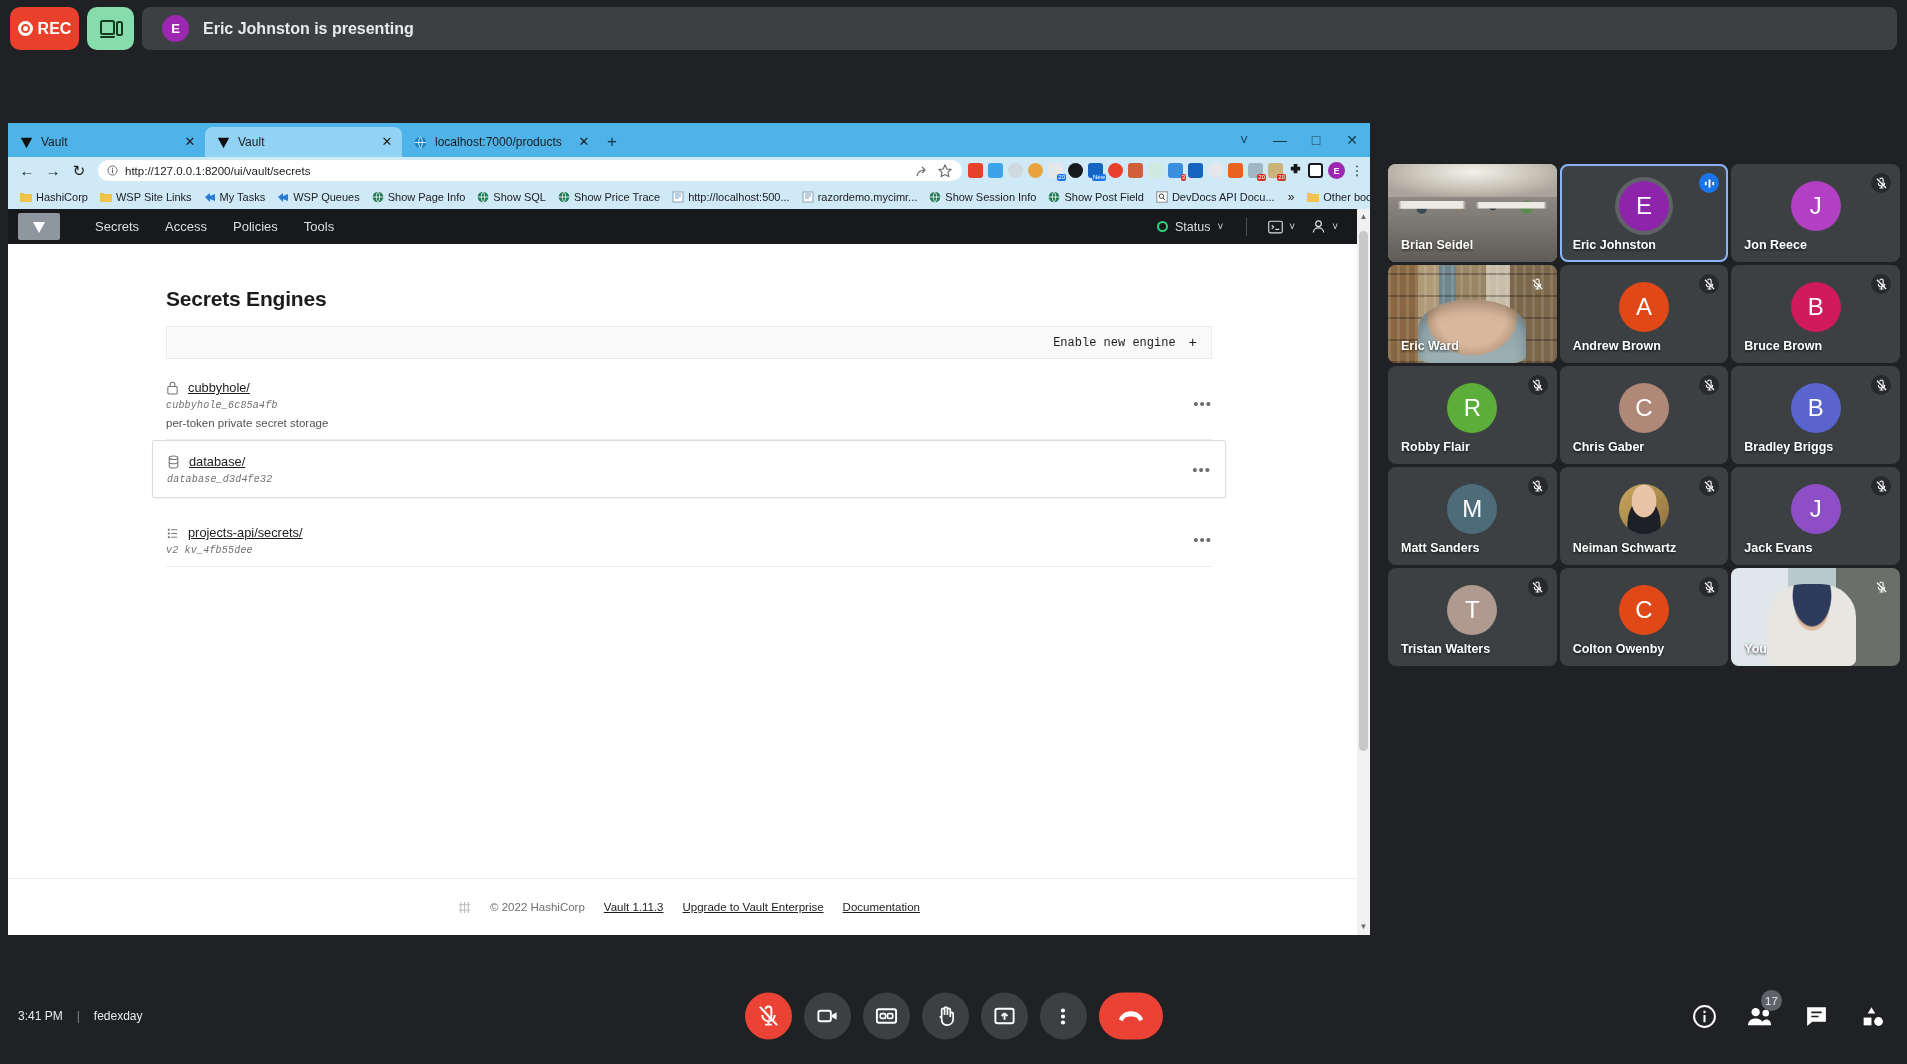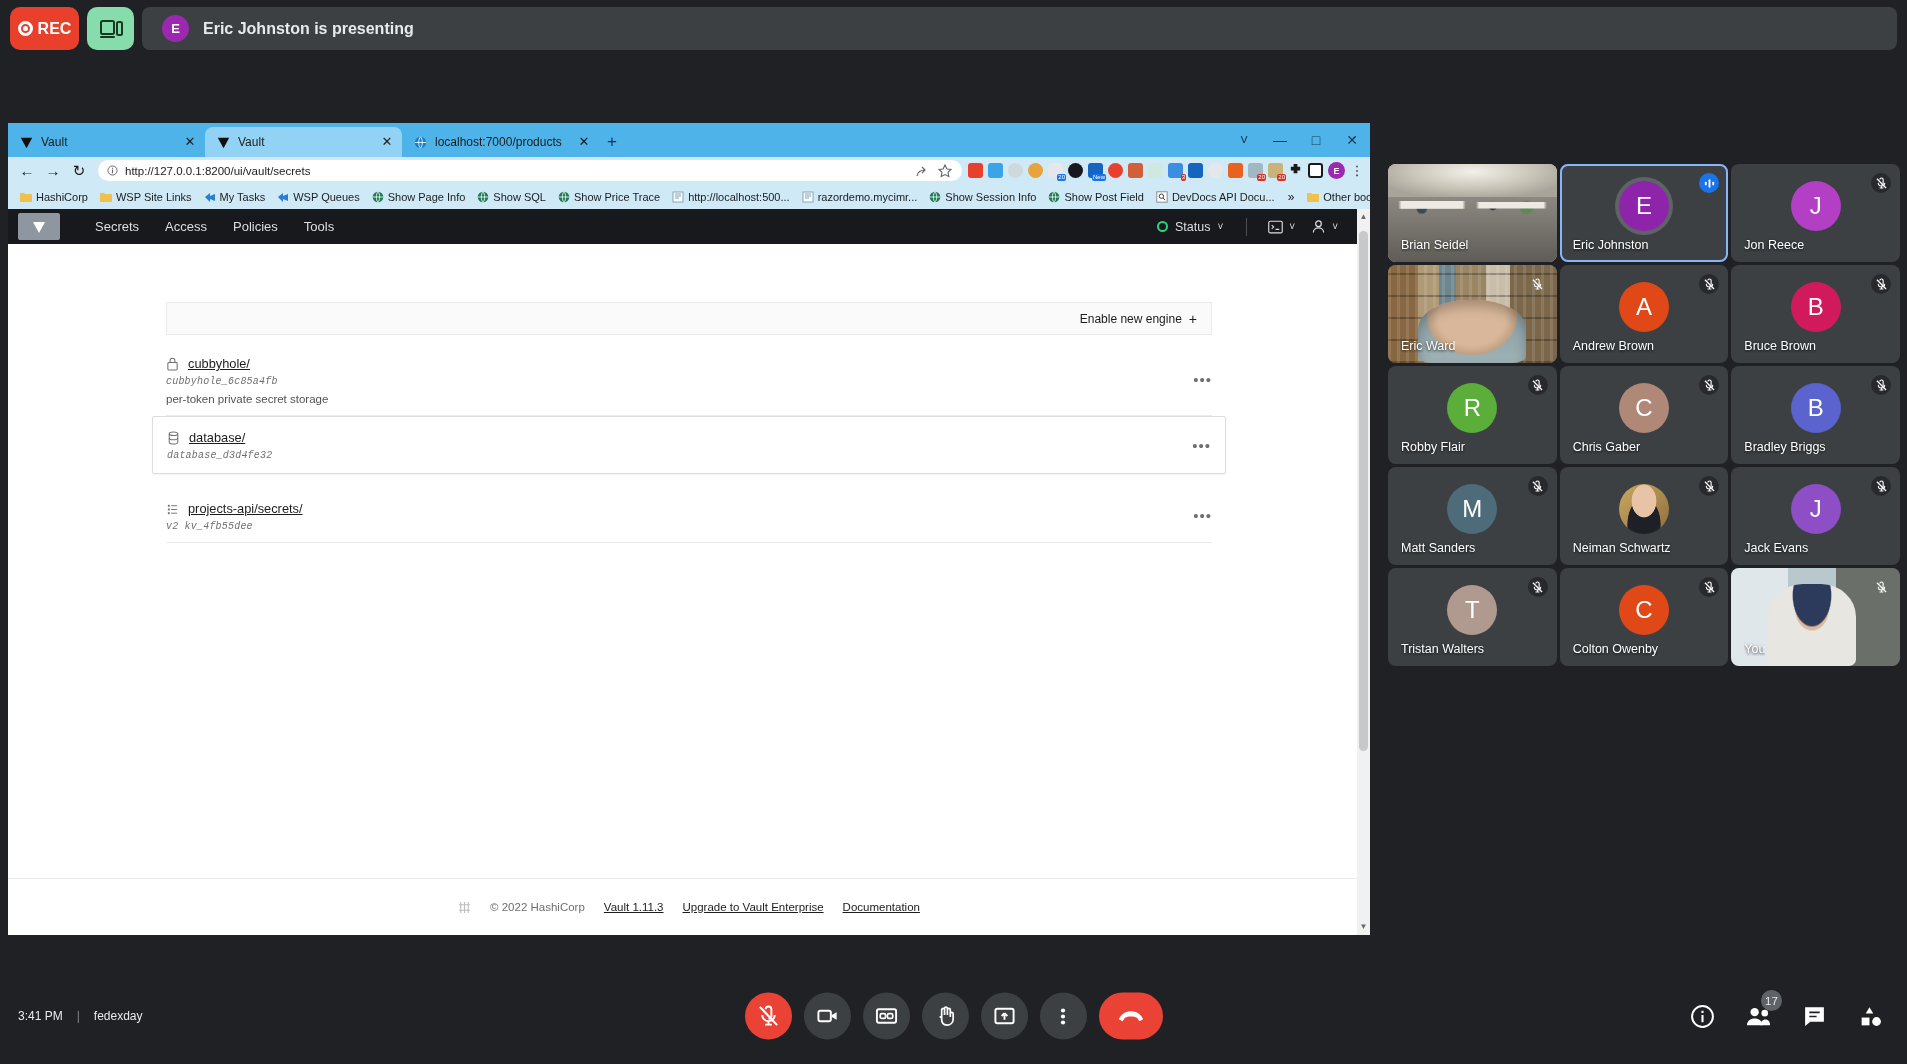--- a/index.html
+++ b/index.html
@@ -162,21 +162,21 @@
   .chev { font-size: 10px; }
 
   .vault-body { padding: 0; position: relative; height: 691px; background: #fff; }
   .content-col { width: 1046px; margin: 0 auto; padding-top: 43px; }
   .page-title { font-size: 21px; font-weight: bold; color: #1c1c1c; letter-spacing: -.2px;}
   .toolbar-box {
     margin-top: 15px; height: 33px; background: #fafafa;
     border: 1px solid #ebebeb; display: flex; align-items: center;
     justify-content: flex-end; padding-right: 14px;
   }
-  .enable-btn { display: flex; align-items: center; gap: 7px; font-size: 12px; color: #1c1c1c; }
+  .enable-btn { display: flex; align-items: center; gap: 13px; font-size: 12px; color: #1c1c1c; font-family: Liberation Mono, monospace; }
   .enable-plus { font-size: 14px; color: #1c1c1c; }
 
   .eng-list { margin-top: 8px; }
   .eng-row {
     position: relative; padding: 13px 0 10px 0;
     border-bottom: 1px solid #ebebeb;
   }
   .eng-row.boxed {
     border: 1px solid #dcdcdc; border-radius: 2px; background: #fff;
     padding: 13px 14px 12px 14px; margin: 0 -14px;
@@ -233,21 +233,21 @@
   .tile.speaking { outline: 2px solid #8ab4f8; outline-offset: -2px; }
   .tile-avatar {
     position: absolute; left: 50%; top: 43%; transform: translate(-50%,-50%);
     width: 50px; height: 50px; border-radius: 50%;
     display: flex; align-items: center; justify-content: center;
     color: #fff; font-size: 24px; font-weight: 400;
   }
   .tile.speaking .tile-avatar { box-shadow: 0 0 0 4px #5f6368; }
   .tile-name {
     position: absolute; left: 13px; bottom: 10px; color: #fff;
-    font-size: 12.5px; font-weight: normal; z-index: 3;
+    font-size: 12.5px; font-weight: bold; z-index: 3;
     text-shadow: 0 1px 3px rgba(0,0,0,.8);
     max-width: 140px; overflow: hidden; white-space: nowrap;
   }
   .mic-badge {
     position: absolute; right: 9px; top: 9px; width: 20px; height: 20px;
     border-radius: 50%; background: rgba(32,33,36,.75); z-index: 4;
     display: flex; align-items: center; justify-content: center;
   }
   .mic-badge.active { background: #1a73e8; }
   .cam-photo { position: absolute; inset: 0; }
@@ -330,21 +330,21 @@
     width: 47px; height: 47px; border-radius: 50%; background: #3c4043;
     display: flex; align-items: center; justify-content: center;
   }
   .ctrl.danger { background: #ea4335; }
   .ctrl.hangup { width: 64px; border-radius: 24px; background: #ea4335; }
   .right-ctrls {
     position: absolute; right: 22px; top: 50%; transform: translateY(-50%);
     display: flex; align-items: center; gap: 26px;
   }
   .rc { position: relative; width: 30px; height: 30px;
-        display: flex; align-items: center; justify-content: center; }
+        display: flex; align-items: center; justify-content: flex-end; }
   .rc-badge {
     position: absolute; right: -9px; top: -11px; min-width: 21px; height: 21px;
     border-radius: 11px; background: #5f6368; color: #e8eaed;
     font-size: 11.5px; display: flex; align-items: center; justify-content: center;
   }
   svg { display: block; }
 </style>
 </head>
 <body>
 
@@ -579,20 +579,21 @@
             <circle cx="8" cy="5" r="3" fill="none" stroke="#dcdfe3" stroke-width="1.3"></circle>
             <path d="M2.5 14.5c0-3 2.5-5 5.5-5s5.5 2 5.5 5" fill="none" stroke="#dcdfe3" stroke-width="1.3"></path>
           </svg>
           <span class="chev">˅</span>
         </div>
       </div>
     </div>
 
     <div class="vault-body">
       <div class="content-col">
+        <div class="page-title">Secrets Engines</div>
 
         <div class="toolbar-box">
           <div class="enable-btn">
             <span>Enable new engine</span>
             <span class="enable-plus">+</span>
           </div>
         </div>
 
         <div class="eng-list">
 

